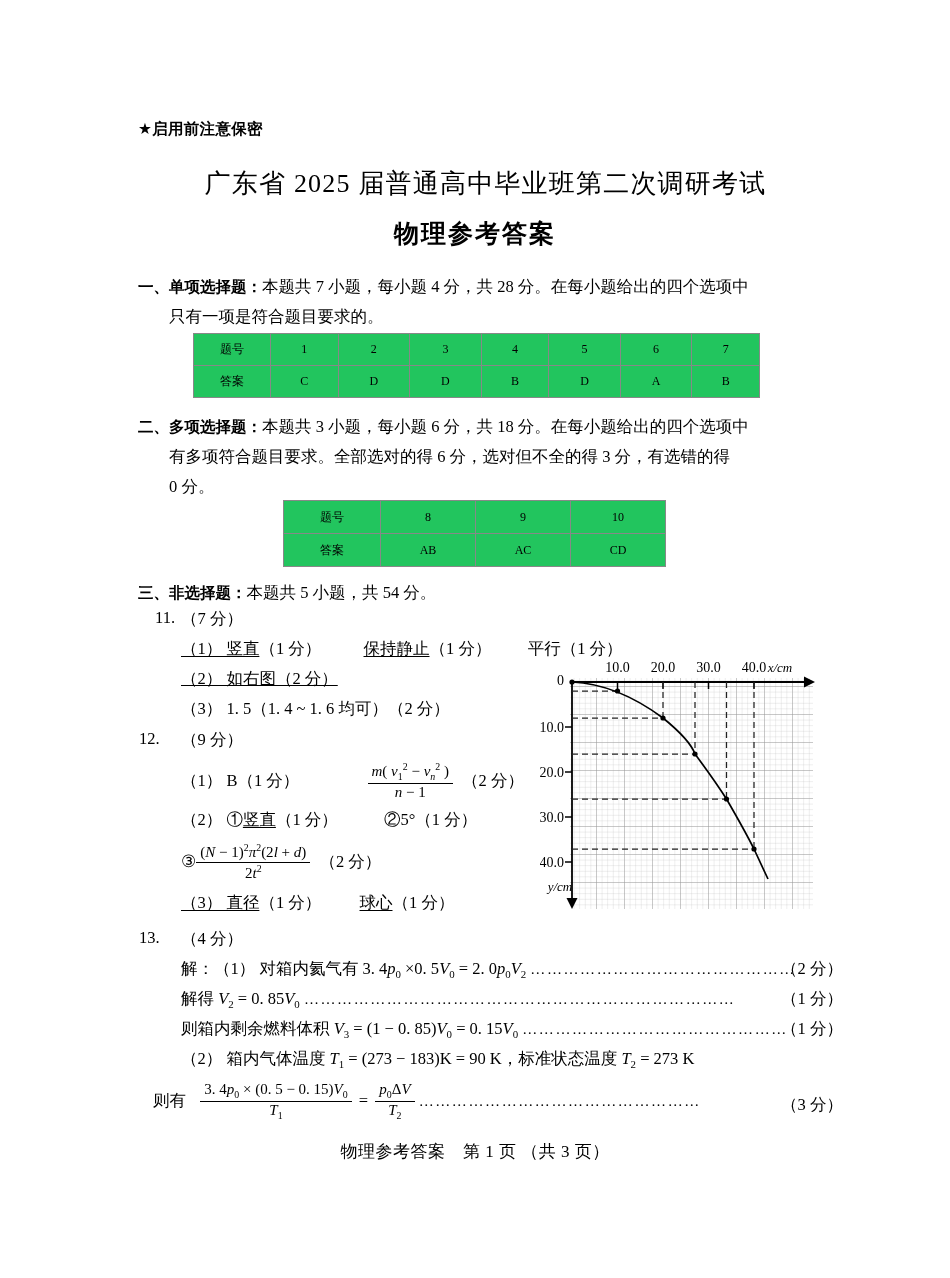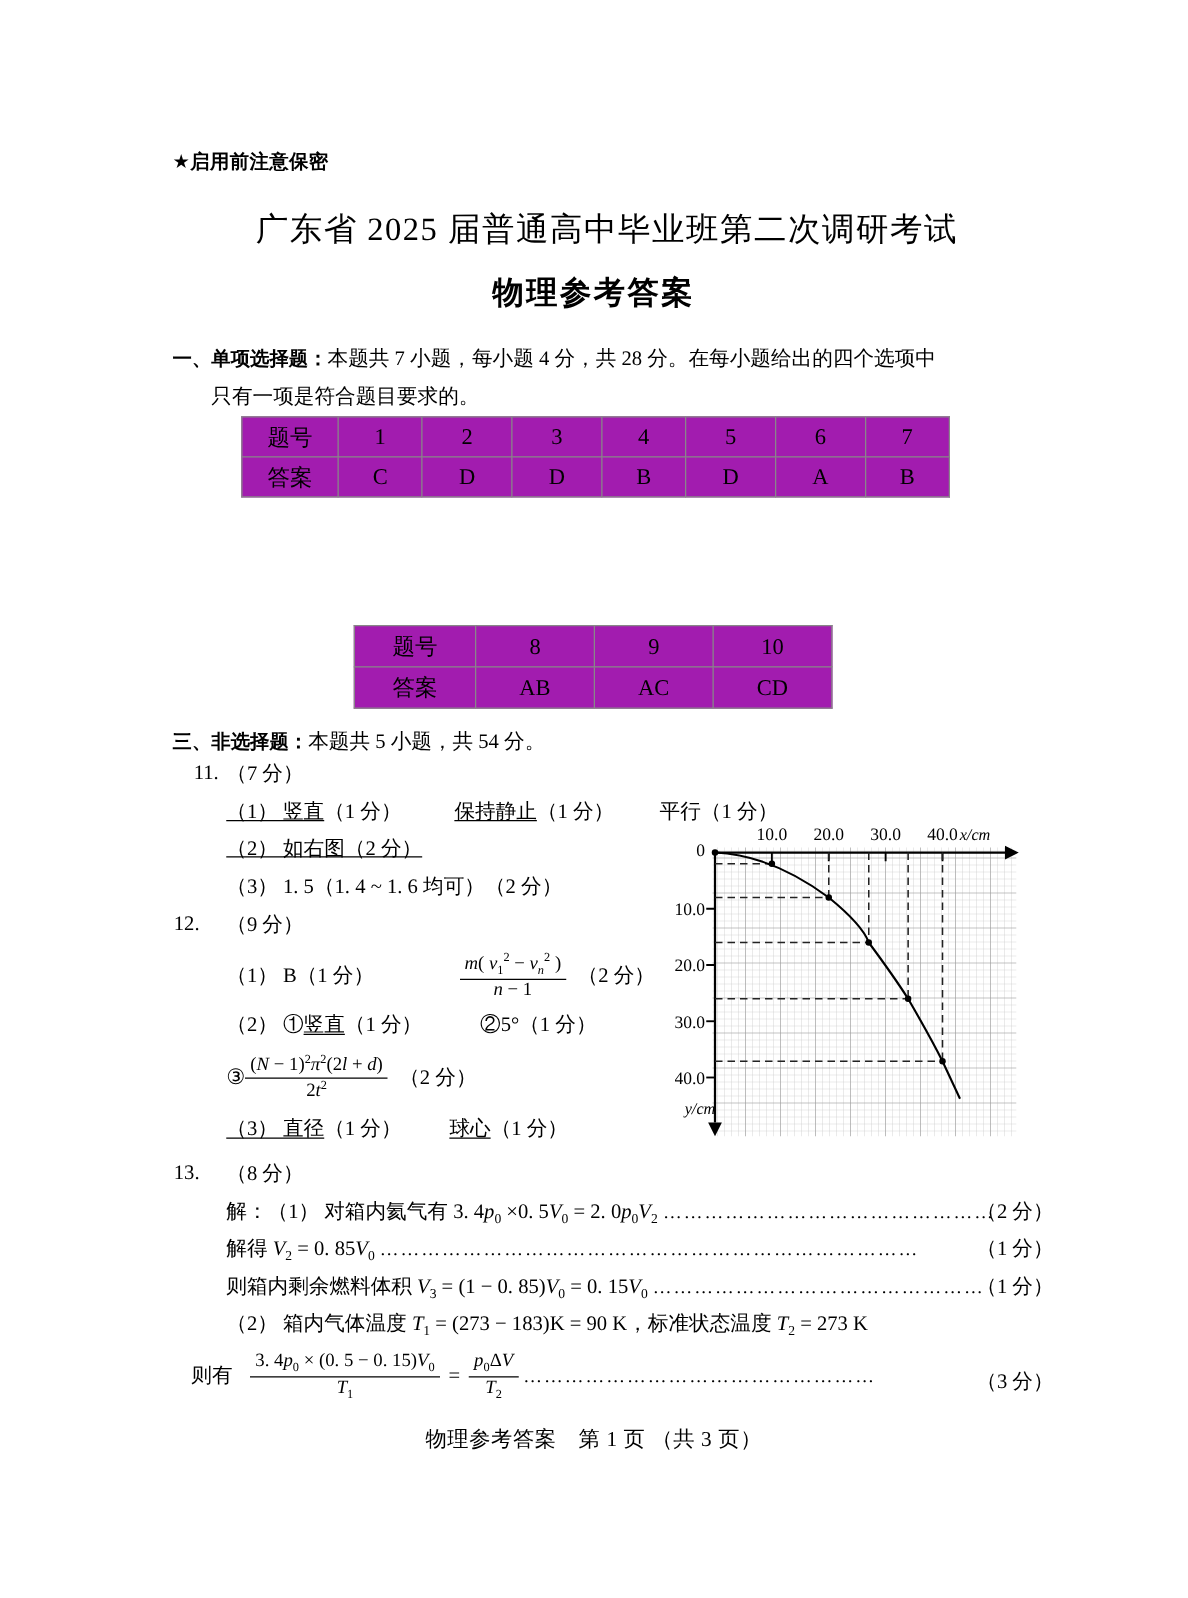--- a/index.html
+++ b/index.html
@@ -40,21 +40,21 @@
   .sec .lead {
     font-family:"DejaVu Sans","Liberation Sans",sans-serif;
     font-weight:bold; font-size:15.5px;
   }
   .sec p { margin:0; }
   .indent { text-indent:0; padding-left:31px; }
 
   
   table.ans {
     position:absolute; border-collapse:collapse;
-    font-size:18px; background:#a21caf;
+    font-size:12px; background:#22c55e;
   }
   table.ans td {
     border:1px solid #888;
     text-align:center;
     font-family:"Liberation Serif","DejaVu Serif",serif;
   }
   table.ans { border:1.6px solid #111; }
   table.ans tr td:first-child {
     font-family:"Liberation Serif","DejaVu Serif",serif;
   }
@@ -123,20 +123,25 @@
       <td>D</td>
       <td>D</td>
       <td>B</td>
       <td>D</td>
       <td>A</td>
       <td>B</td>
     </tr>
   </tbody>
     </table>
 
+  <div class="sec" style="left:138px; top:412px; width:690px;">
+    <p><span class="lead">二、多项选择题：</span><span>本题共 3 小题，每小题 6 分，共 18 分。在每小题给出的四个选项中</span></p>
+    <p class="indent">有多项符合题目要求。全部选对的得 6 分，选对但不全的得 3 分，有选错的得</p>
+    <p class="indent">0 分。</p>
+  </div>
 
   <table class="ans" id="table2">
     <tbody>
         <tr>
       <td>题号</td>
       <td>8</td>
       <td>9</td>
       <td>10</td>
     </tr>
     <tr>
@@ -192,21 +197,21 @@
     <span style="display:inline-block;width:5px"></span><span>（2 分）</span>
   </div>
 
   <div class="qline" style="left:181px; top:892px;">
     <span class="ul">（3） 直径</span><span>（1 分）</span>
     <span style="display:inline-block;width:30px"></span>
     <span class="ul">球心</span><span>（1 分）</span>
   </div>
 
   <div class="qnum" style="left:139px; top:928px;">13.</div>
-  <div class="qline" style="left:181px; top:928px;">（8 分）</div>
+  <div class="qline" style="left:181px; top:928px;">（4 分）</div>
 
   <div class="qline" style="left:181px; top:958px; width:640px;">
     <span>解：（1） 对箱内氦气有 3. 4<span class="it">p</span><sub>0</sub> ×0. 5<span class="it">V</span><sub>0</sub> = 2. 0<span class="it">p</span><sub>0</sub><span class="it">V</span><sub>2</sub></span>
     <span class="dots">…………………………………………</span>
     <span style="position:absolute;left:600px">（2 分）</span>
   </div>
 
   <div class="qline" style="left:181px; top:988px; width:640px;">
     <span>解得 <span class="it">V</span><sub>2</sub> = 0. 85<span class="it">V</span><sub>0</sub></span>
     <span class="dots">……………………………………………………………………</span>

